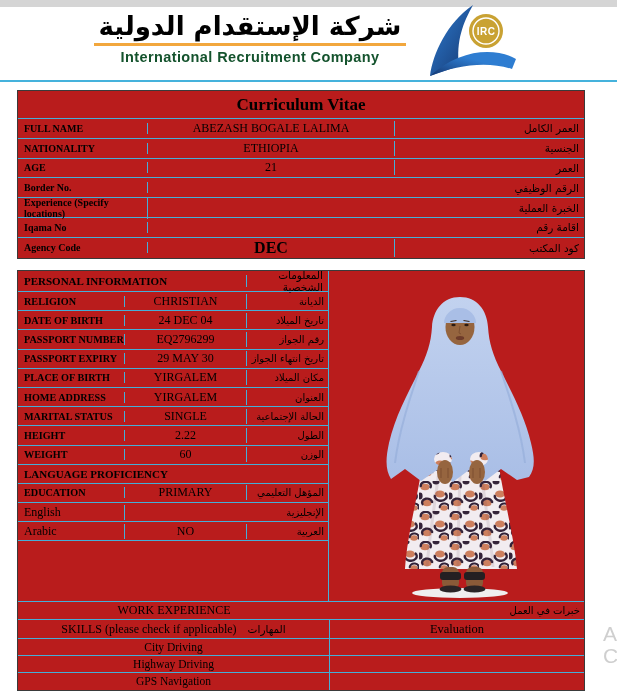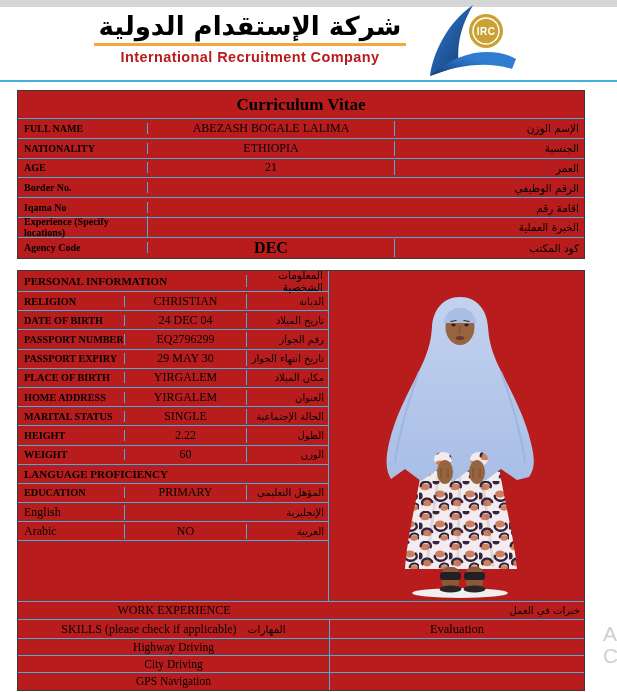--- a/index.html
+++ b/index.html
@@ -5,21 +5,21 @@
   html,body{margin:0;padding:0;background:#fff;}
   #page{position:relative;width:617px;height:692px;background:#fff;overflow:hidden;
         font-family:"Liberation Serif",serif;color:#000;}
   .topbar{position:absolute;left:0;top:0;width:617px;height:7px;background:#d5d5d5;}
   
   .logo-block{position:absolute;left:88px;top:11px;width:324px;text-align:center;}
   .logo-ar{font-family:"DejaVu Sans",sans-serif;font-weight:bold;font-size:26px;line-height:30px;
            color:#000000;direction:rtl;}
   .logo-underline{height:3px;background:#f2a73d;margin:2px 6px 3px 6px;}
   .logo-en{font-family:"Liberation Sans",sans-serif;font-weight:bold;font-size:14.5px;
-           color:#b91c1c;letter-spacing:.4px;}
+           color:#14532d;letter-spacing:.4px;}
   .emblem{position:absolute;left:413px;top:3px;}
   .rule{position:absolute;left:0;top:80px;width:617px;height:2px;background:#45b2dc;}
   
   .tbl{position:absolute;left:17px;background:#b91c1c;border:1px solid #3a3a3a;box-sizing:border-box;}
   .cyB{border-bottom:1px solid #45aed8;}
   .cyR{border-right:1px solid #45aed8;}
   .row{display:flex;align-items:center;box-sizing:border-box;}
   .ar{font-family:"DejaVu Sans",sans-serif;direction:rtl;text-align:right;}
   
   #t1{top:90px;width:568px;}
@@ -95,46 +95,46 @@
   </svg>
 
   <div class="rule"></div>
 
   <div id="t1" class="tbl">
     <div class="t1-title cyB">Curriculum Vitae</div>
 
     <div class="row t1-row cyB">
       <div class="t1-label cyR">FULL NAME</div>
       <div class="t1-val cyR">ABEZASH BOGALE LALIMA</div>
-      <div class="t1-ar ar">الإسم الوزن</div>
+      <div class="t1-ar ar">العمر الكامل</div>
     </div>
     <div class="row t1-row cyB">
       <div class="t1-label cyR">NATIONALITY</div>
       <div class="t1-val cyR">ETHIOPIA</div>
       <div class="t1-ar ar">الجنسية</div>
     </div>
     <div class="row t1-row cyB">
       <div class="t1-label cyR">AGE</div>
       <div class="t1-val cyR">21</div>
       <div class="t1-ar ar">العمر</div>
     </div>
     <div class="row t1-row cyB">
       <div class="t1-label cyR">Border No.</div>
       <div class="t1-val cyR"></div>
       <div class="t1-ar ar">الرقم الوظيفي</div>
     </div>
     <div class="row t1-row cyB">
+      <div class="t1-label cyR">Experience (Specify locations)</div>
+      <div class="t1-val cyR"></div>
+      <div class="t1-ar ar">الخبرة العملية</div>
+    </div>
+    <div class="row t1-row cyB">
       <div class="t1-label cyR">Iqama No</div>
       <div class="t1-val cyR"></div>
       <div class="t1-ar ar">اقامة رقم</div>
-    </div>
-    <div class="row t1-row cyB">
-      <div class="t1-label cyR">Experience (Specify locations)</div>
-      <div class="t1-val cyR"></div>
-      <div class="t1-ar ar">الخبرة العملية</div>
     </div>
     <div class="row t1-row">
       <div class="t1-label cyR">Agency Code</div>
       <div class="t1-val cyR val-big">DEC</div>
       <div class="t1-ar ar">كود المكتب</div>
     </div>
   </div>
 
   <div id="t2" class="tbl">
     <div class="t2-top">
@@ -281,25 +281,25 @@
 
     <div class="row sk-head">
       <div class="sk-left cyR">
         <span class="en">SKILLS (please check if applicable)</span>
         <span class="arx">المهارات</span>
       </div>
       <div class="sk-eval">Evaluation</div>
     </div>
 
     <div class="row sk-row">
+      <div class="sk-name cyR">City Driving</div>
+      <div class="sk-empty"></div>
+    </div>
+    <div class="row sk-row">
       <div class="sk-name cyR">Highway Driving</div>
-      <div class="sk-empty"></div>
-    </div>
-    <div class="row sk-row">
-      <div class="sk-name cyR">City Driving</div>
       <div class="sk-empty"></div>
     </div>
     <div class="row sk-row">
       <div class="sk-name cyR">GPS Navigation</div>
       <div class="sk-empty"></div>
     </div>
   </div>
 
   <div class="edge-marks">
     <div>A</div>

